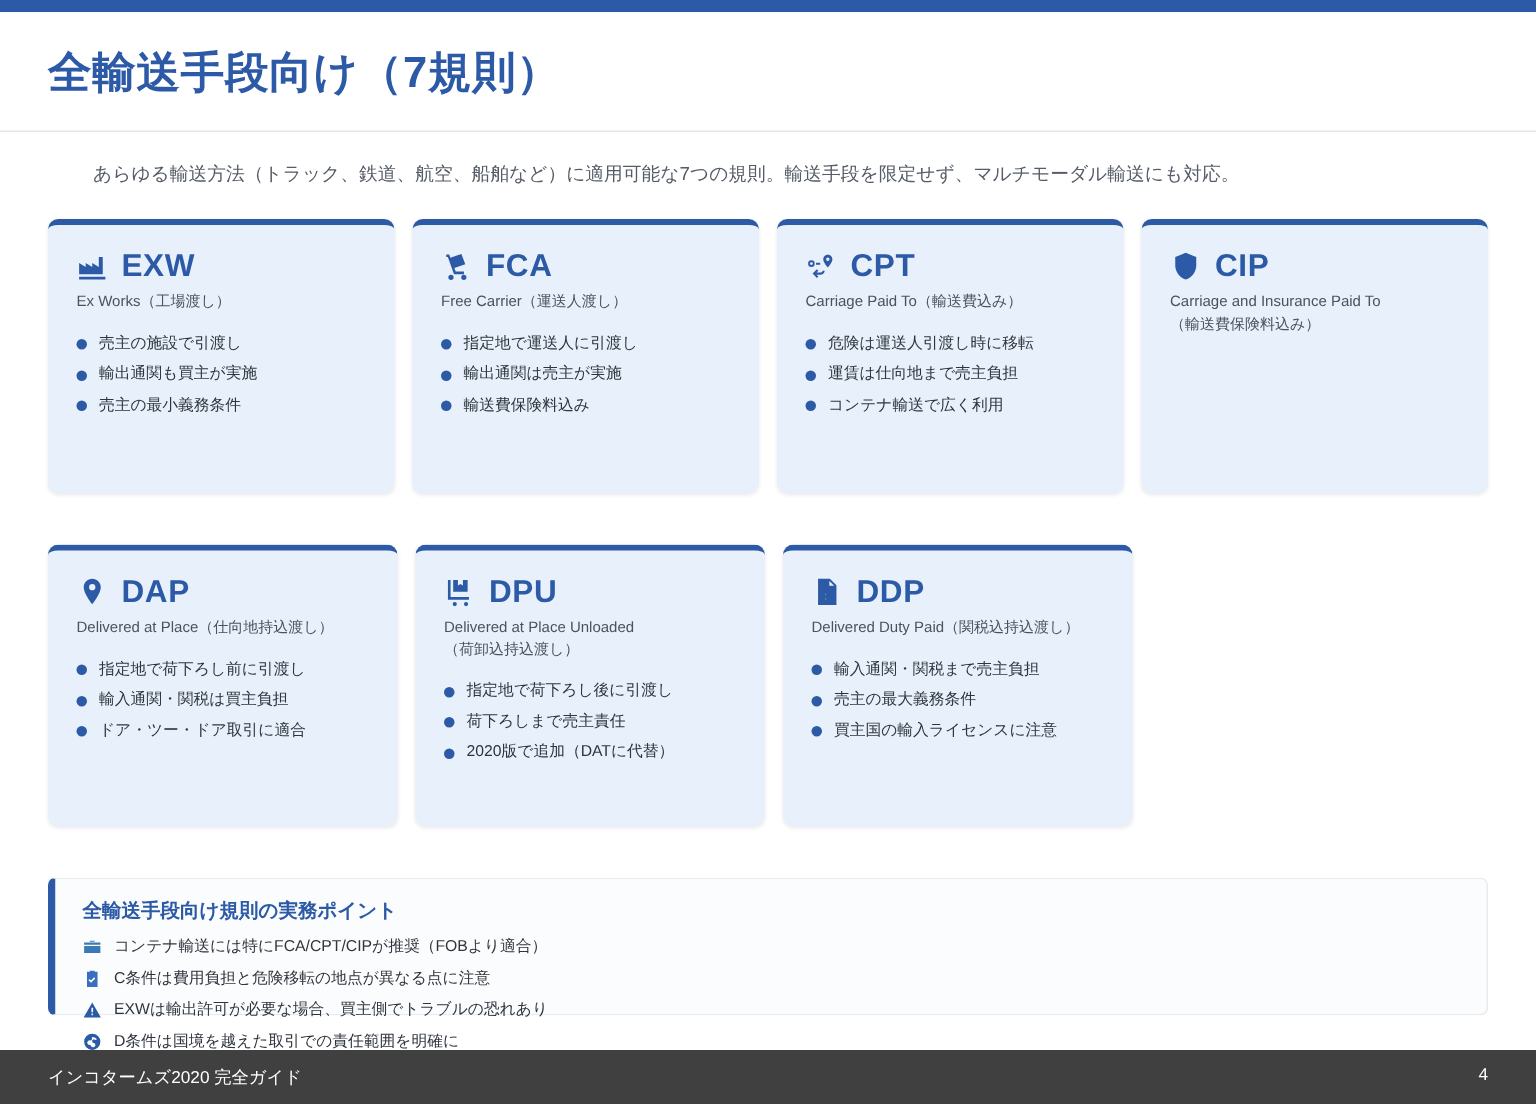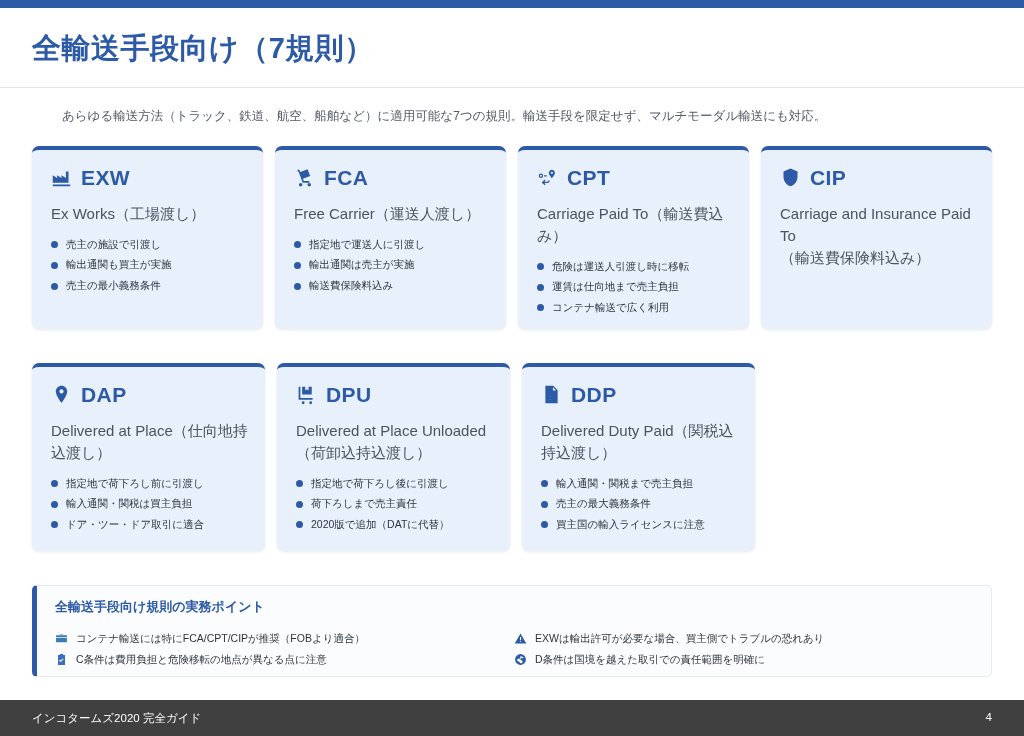--- a/index.html
+++ b/index.html
@@ -58,22 +58,22 @@
   .card.r1{height:183px;}
   .card.r2{height:188px;}
 
   .card-head{display:flex;align-items:center;gap:9px;height:26px;}
   .card-icon{width:21px;height:21px;display:block;flex:none;}
   .card-icon svg{display:block;width:21px;height:21px;fill:#2c5aa6;}
   .card-code{
     font-size:21px;font-weight:bold;color:#2c5aa6;letter-spacing:.4px;line-height:1;
   }
   .card-sub{
-    margin-top:13px;
-    font-size:15px;color:#4c535c;line-height:1.45;
+    margin-top:5px;
+    font-size:10px;color:#4c535c;line-height:1.45;
     white-space:pre-line;
   }
   .bullets{margin-top:13px;}
   .bullet{
     display:flex;align-items:flex-start;gap:8px;
     margin-bottom:7px;
   }
   .dot{
     width:7px;height:7px;border-radius:50%;
     background:#2c5aa6;flex:none;margin-top:3.5px;
@@ -84,23 +84,23 @@
   .tips{
     position:absolute;left:32px;top:585px;width:960px;height:92px;
     background:#fbfcfd;
     border:1px solid #e8eaee;
     border-left:5px solid #2c5aa6;
     border-radius:5px;
     box-sizing:border-box;
     padding:12px 18px 10px 18px;
   }
   .tips-title{
-    font-size:13px;font-weight:bold;color:#2c5aa6;margin-bottom:16px;
-  }
-  .tips-cols{display:flex;}
+    font-size:13px;font-weight:bold;color:#2c5aa6;margin-bottom:9px;
+  }
+  .tips-cols{display:flex;flex-direction:column;}
   .tips-col{width:470px;}
   .tip{display:flex;align-items:flex-start;gap:8px;margin-bottom:8px;}
   .tip-icon{width:13px;height:13px;flex:none;margin-top:0px;}
   .tip-icon svg{display:block;width:13px;height:13px;}
   .tip-text{font-size:10.5px;color:#2f353d;line-height:1.25;}
 
   
   .footer{
     position:absolute;left:0;bottom:0;width:1024px;height:36px;
     background:#404040;color:#ffffff;

